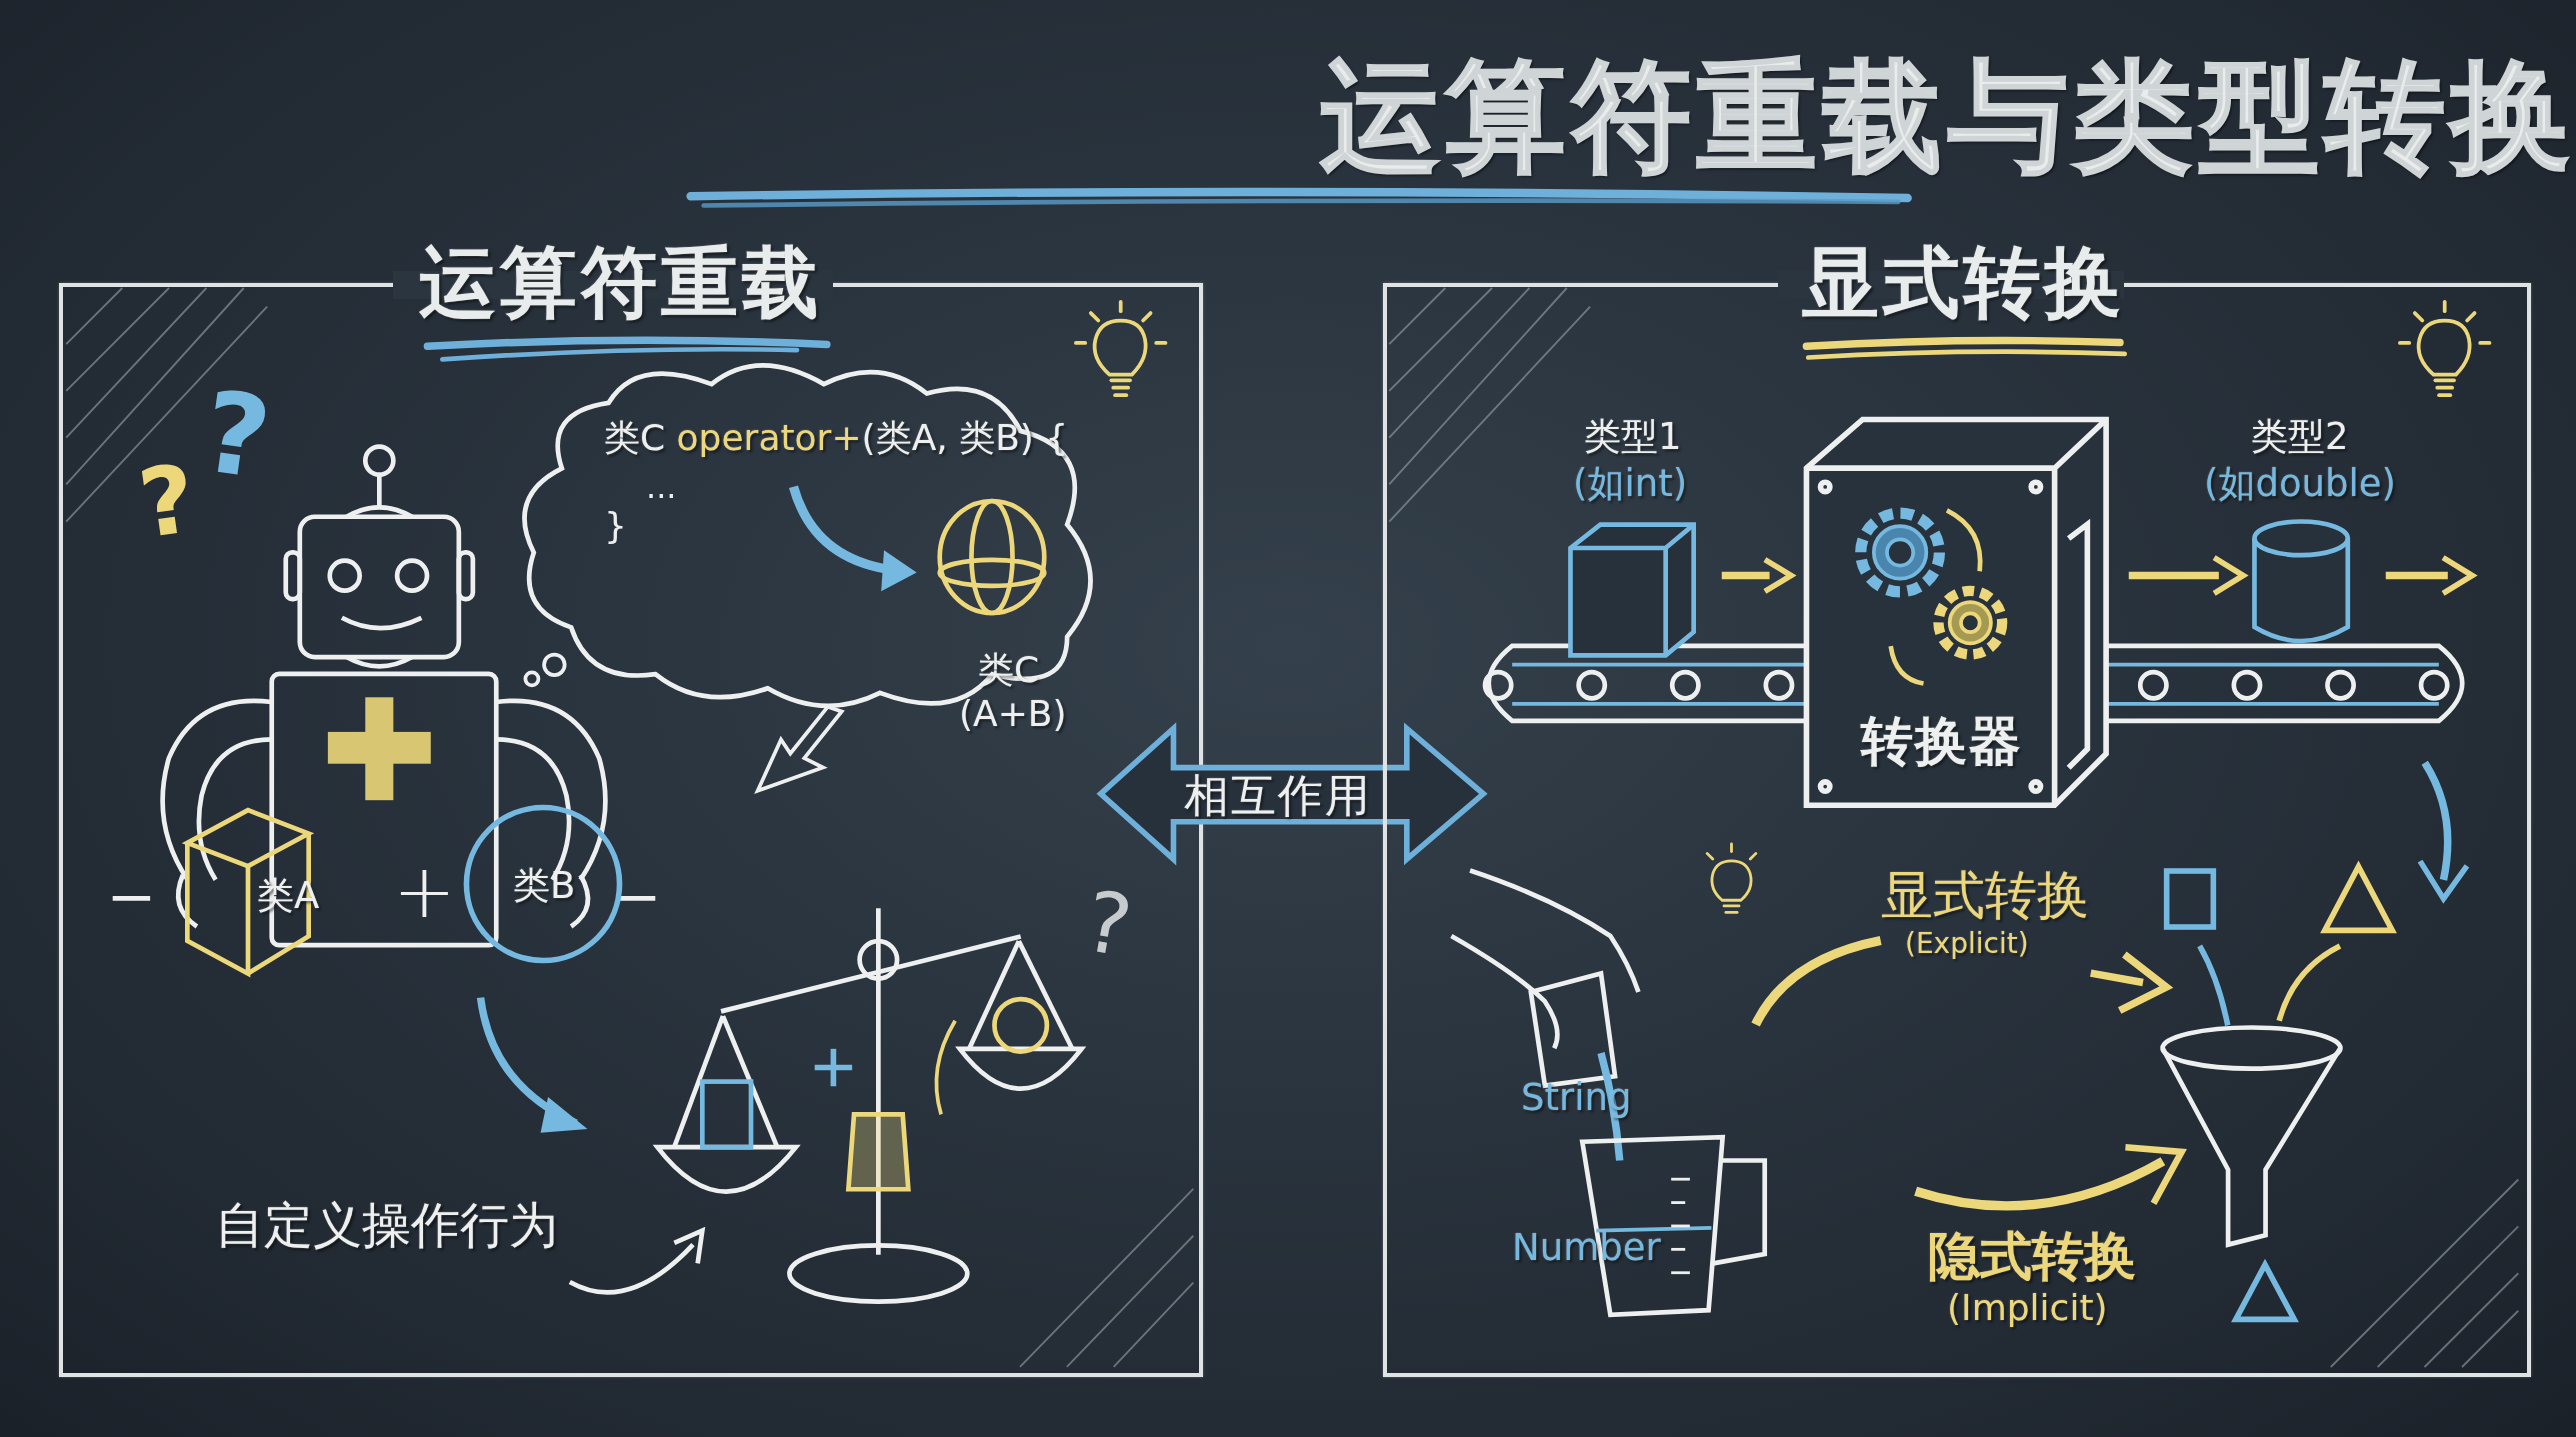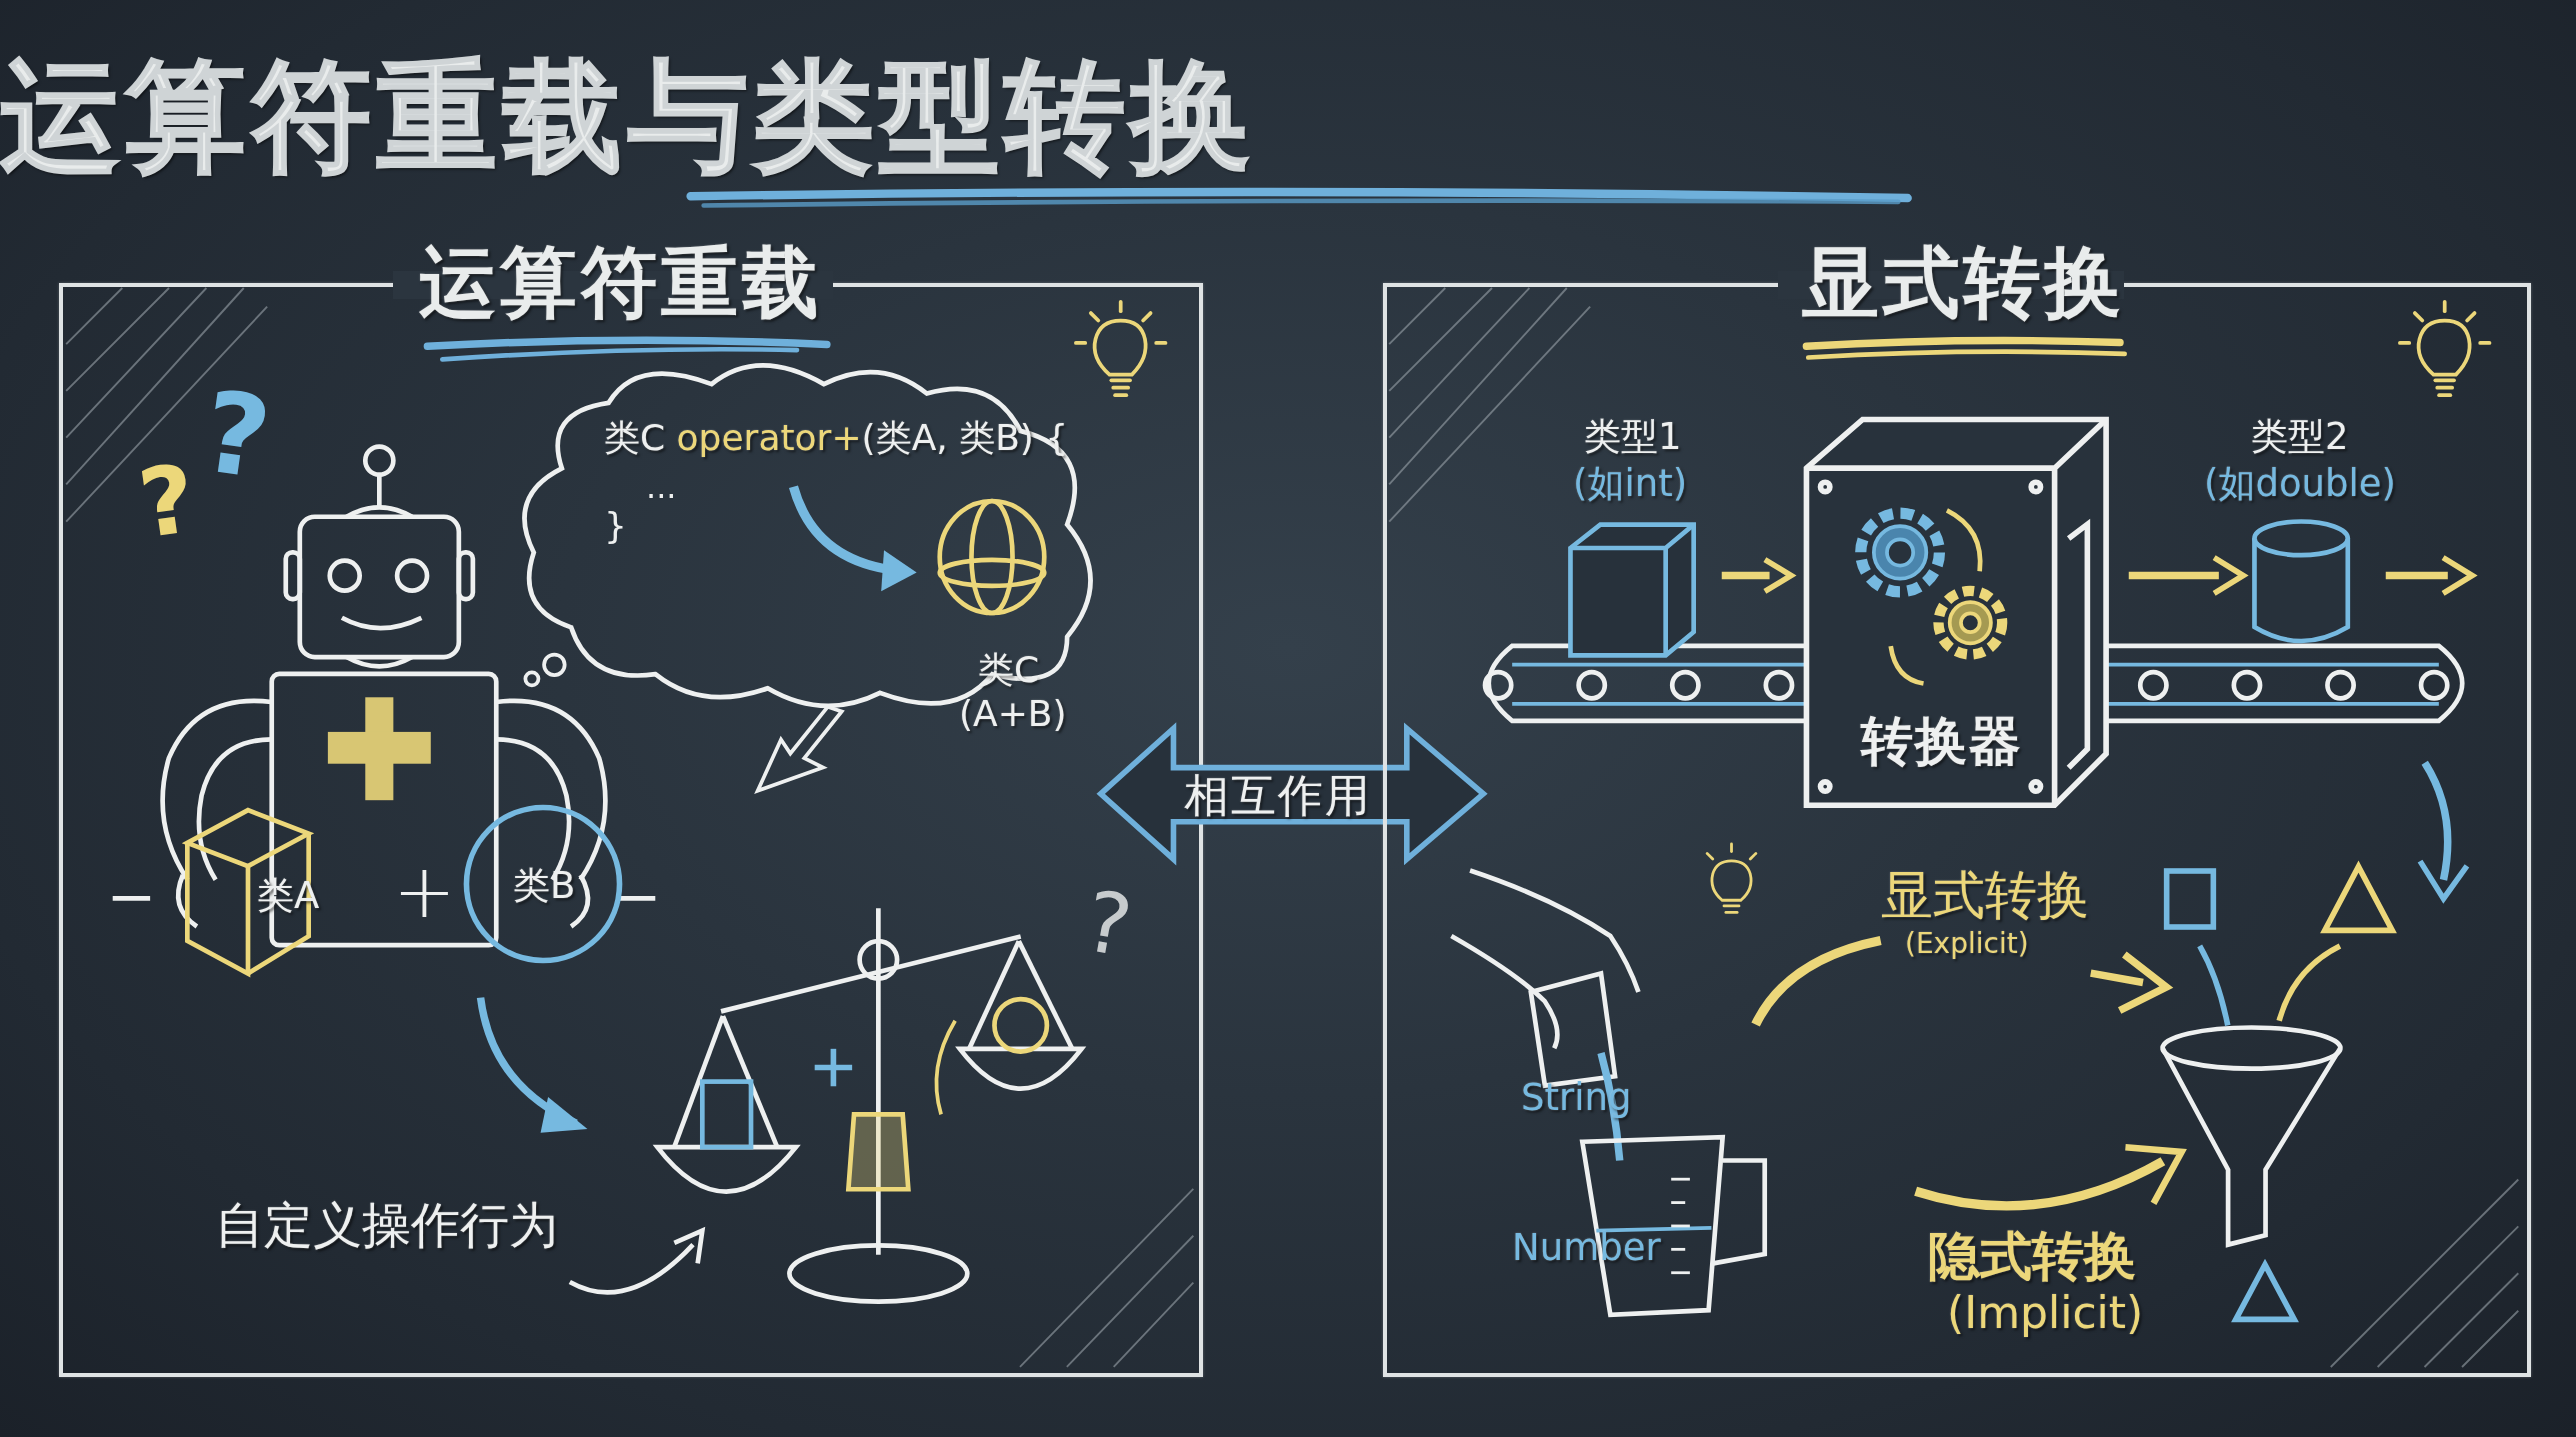--- a/index.html
+++ b/index.html
@@ -5,21 +5,21 @@
   html, body { margin:0; padding:0; }
   body {
     width:2576px; height:1438px; overflow:hidden; position:relative;
     background: radial-gradient(ellipse at 50% 45%, #34404b 0%, #2a343e 40%, #222a33 75%, #1b2129 100%);
     font-family: "DejaVu Sans", "Liberation Sans", sans-serif;
     color:#eef0f0;
   }
   .abs { position:absolute; }
   .chalk { text-shadow: 0 0 1.9px rgba(255,255,255,0.35), 1.9px 1.9px 2.8px rgba(0,0,0,0.6); }
   .main-title {
-    left:0; width:2576px; top:37px; text-align:left;
+    left:0; width:2576px; top:37px; text-align:right;
     font-size:120px; font-weight:bold; letter-spacing:5.6px; color:#e9ecec;
     -webkit-text-stroke: 1.9px #cfd4d6;
   }
   .panel-title { font-size:77px; font-weight:bold; color:#e9ecec; letter-spacing:3.7px; }
   .panel { border:4.7px solid #dfe3e4; box-shadow: 0 0 2.8px rgba(255,255,255,0.25); }
   .gap-mask { background:#2b353f; }
   .t-white { color:#eef0f0; }
   .t-yellow { color:#ecd77a; }
   .t-blue { color:#76b9e0; }
   svg { overflow:visible; }
@@ -336,21 +336,21 @@
     <line x1="245" y1="415" x2="260" y2="415"></line>
       <line x1="245" y1="440" x2="265" y2="440"></line>
   </g>
 </svg>
 <div class="abs t-blue chalk" style="left:1521px;top:1076px;font-size:37px">String</div>
 <div class="abs t-blue chalk" style="left:1512px;top:1226px;font-size:37px">Number</div>
 
 <div class="abs t-yellow chalk" style="left:1881px;top:861px;font-size:52px;font-weight:normal">显式转换</div>
 <div class="abs t-yellow chalk" style="left:1905px;top:927px;font-size:28px">(Explicit)</div>
 <div class="abs t-yellow chalk" style="left:1928px;top:1222px;font-size:52px;font-weight:bold">隐式转换</div>
-<div class="abs t-yellow chalk" style="left:1947px;top:1287px;font-size:44px">(Implicit)</div>
+<div class="abs t-yellow chalk" style="left:1947px;top:1287px;font-size:36px">(Implicit)</div>
 
 <svg class="abs" style="left:1750px;top:931px" width="140" height="103" viewBox="0 0 150 110">
   <path d="M6 100 Q40 30 140 10" stroke="#ecd77a" stroke-width="10" fill="none"></path>
 </svg>
 <svg class="abs" style="left:2087px;top:945px" width="84" height="75" viewBox="0 0 90 80">
   <path d="M4 30 L60 40 M40 10 L85 45 L35 70" stroke="#ecd77a" stroke-width="8" fill="none"></path>
 </svg>
 <svg class="abs" style="left:1910px;top:1133px" width="281" height="94" viewBox="0 0 300 100">
   <path d="M6 62 Q140 105 270 30" stroke="#ecd77a" stroke-width="10" fill="none"></path>
   <path d="M230 15 L290 20 L260 75" stroke="#ecd77a" stroke-width="7" fill="none"></path>

